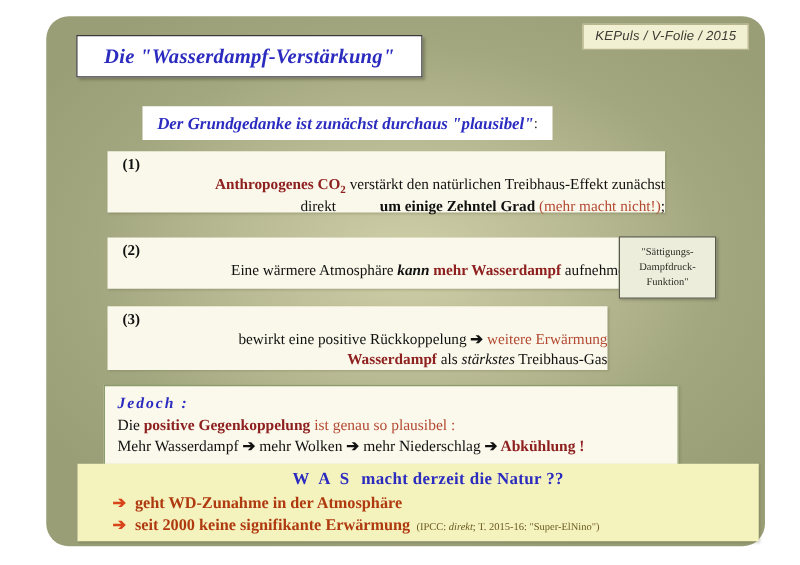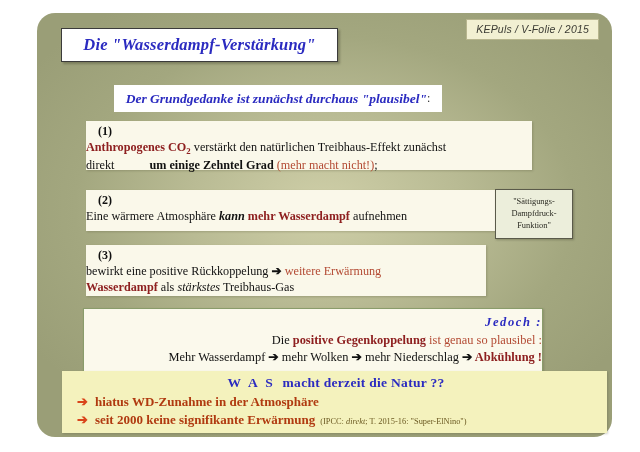--- a/index.html
+++ b/index.html
@@ -47,54 +47,54 @@
   .subtitlebox .colon{color:#333;font-style:normal;font-weight:normal;font-size:12px;}
 
   
   .panel{
     position:absolute;background:#faf8ea;
     box-shadow:1px 1px 2px rgba(70,70,45,.25);
     font-size:12.2px;color:#111;line-height:1.28;
   }
   .pnum{font-weight:bold;font-size:12px;color:#111;display:block;
         margin:3px 0 1px 12px;}
-  .pline{display:block;text-align:left;}
+  .pline{display:block;text-align:right;}
   .p1{left:49px;top:108px;width:446px;height:49px;}
   .p2{left:49px;top:177px;width:420px;height:41px;}
   .p3{left:49px;top:232px;width:400px;height:51px;}
 
   .sat{
     position:absolute;left:458px;top:176px;width:76px;height:48px;
     background:#eceedb;border:1.2px solid #5a5a4a;
     box-shadow:1px 1px 2px rgba(60,60,40,.35);
     display:flex;flex-direction:column;align-items:center;justify-content:center;
     font-family:"Liberation Serif",serif;font-size:8.4px;color:#2a2a22;
     line-height:1.45;text-align:center;
   }
 
   
   .jedoch{
     position:absolute;left:46px;top:295px;width:460px;height:72px;
     background:#fbf9ec;border:1.2px solid #8a9c6b;
     box-shadow:1px 1px 2px rgba(70,70,45,.25);
     padding:5px 0 0 10px;box-sizing:border-box;
-    font-size:12.4px;color:#111;line-height:1.36;text-align:right;
+    font-size:12.4px;color:#111;line-height:1.36;
   }
   .jedoch .head{
     font-style:italic;font-weight:bold;color:#2b2bc0;font-size:12.5px;
     letter-spacing:1.6px;display:block;margin-bottom:1px;
   }
   .jedoch .l{display:block;white-space:nowrap;}
 
   
   .bottom{
     position:absolute;left:25px;top:358px;width:545px;height:62px;
     background:#f4f2bd;
     box-shadow:1px 1px 2px rgba(70,70,45,.25);
-    box-sizing:border-box;padding:4px 0 0 3px;
+    box-sizing:border-box;padding:4px 0 0 16px;
   }
   .was{
     text-align:center;font-weight:bold;font-size:13.5px;color:#2b2bc0;
     letter-spacing:.3px;margin-bottom:2px;
   }
   .was .sp{letter-spacing:2.4px;}
   .brow{
     display:block;white-space:nowrap;margin:1px 0 0 12px;
     font-weight:bold;font-size:13px;color:#b03a10;line-height:1.32;
   }
@@ -172,20 +172,20 @@
     <span class="l">
       <span class="bk">Mehr Wasserdampf </span><span class="ar2">➔</span><span class="bk"> mehr Wolken </span><span class="ar2">➔</span><span class="bk"> mehr Niederschlag </span><span class="ar2">➔</span><span class="r"> Abkühlung !</span>
     </span>
   </div>
 
   <div class="bottom">
     <div class="was">
       <span class="sp">W A S</span><span>&nbsp;&nbsp;</span><span>macht derzeit die Natur ??</span>
     </div>
     <span class="brow">
-      <span class="arw">➔</span><span>hiatus WD-Zunahme in der Atmosphäre</span>
+      <span class="arw">➔</span><span>geht WD-Zunahme in der Atmosphäre</span>
     </span>
     <span class="brow">
       <span class="arw">➔</span><span>seit 2000 keine signifikante Erwärmung</span><span class="cite"><span>(IPCC: </span><i>direkt</i><span>; T. 2015-16: "Super-ElNino")</span></span>
     </span>
   </div>
 
 </div>
 
 </body></html>

